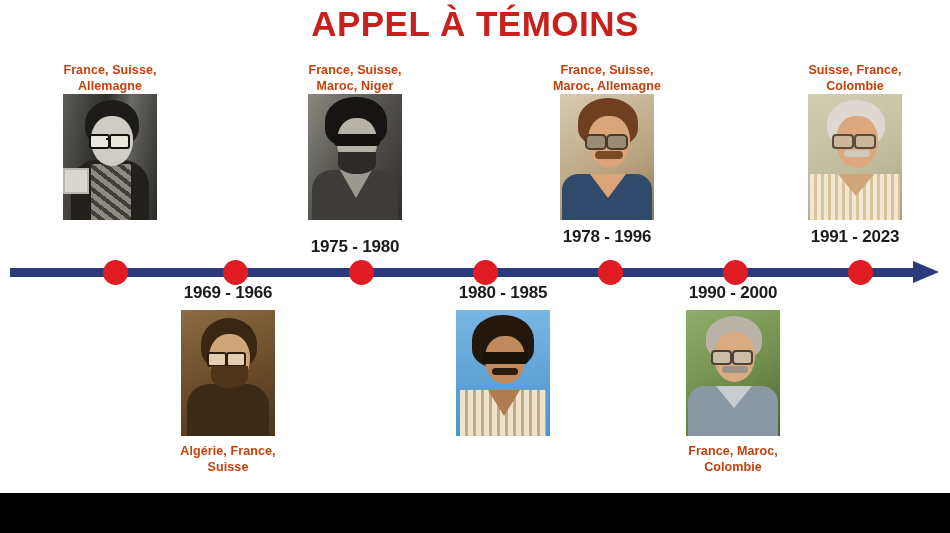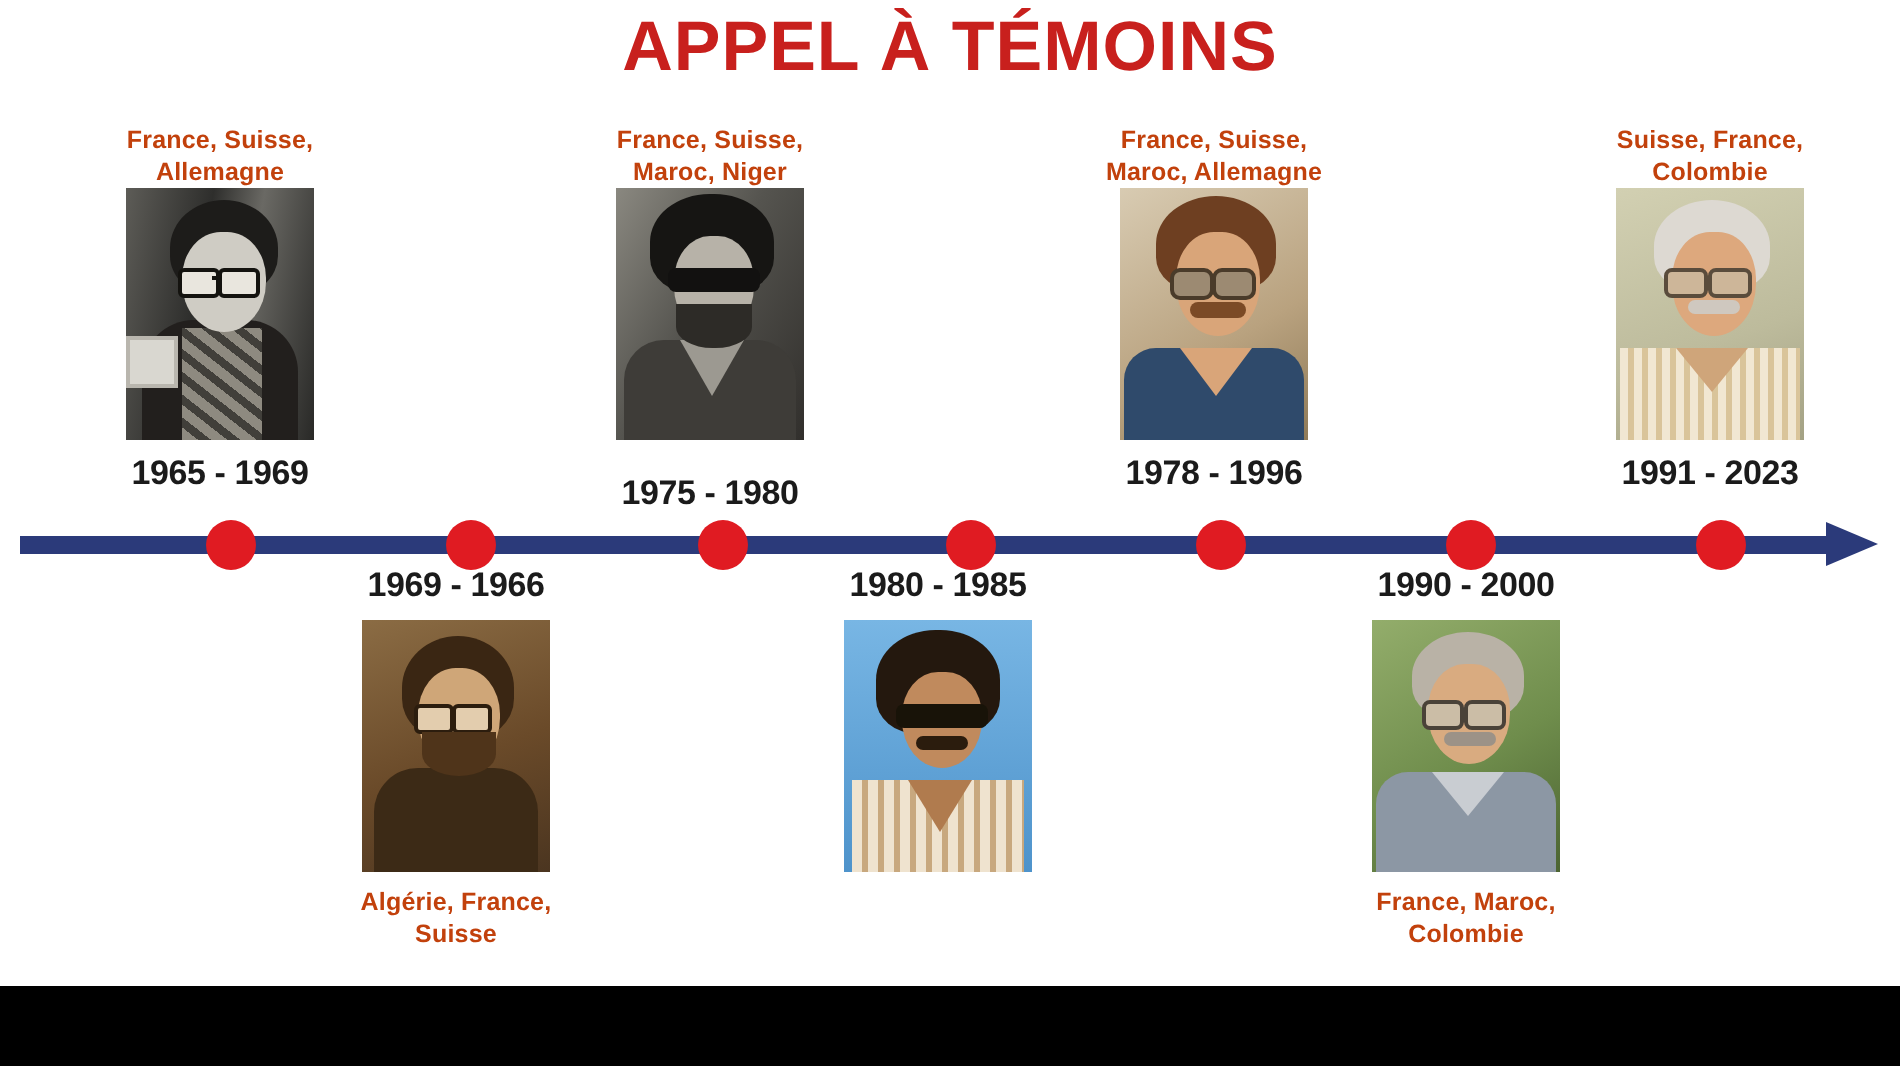--- a/index.html
+++ b/index.html
@@ -268,21 +268,20 @@
       <span>Allemagne</span>
     </div>
     <div class="photo-wrap">
       <div class="photo p1">
         <div class="bg"></div><div class="body"></div><div class="scarf"></div>
         <div class="hair"></div><div class="face"></div>
         <div class="gl l"></div><div class="gl r"></div><div class="brdg"></div>
         <div class="sq"></div>
       </div>
     </div>
-    <div class="period" style="margin-top:6px;">1965 - 1969</div>
   </div>
 
   <div class="entry top" style="left:260px;">
     <div class="country">
       <span>France, Suisse,</span><br>
       <span>Maroc, Niger</span>
     </div>
     <div class="photo-wrap">
       <div class="photo p3">
         <div class="bg"></div><div class="body"></div><div class="coll"></div>
@@ -343,21 +342,21 @@
         <div class="hair"></div><div class="face"></div>
         <div class="gl l"></div><div class="gl r"></div><div class="beard"></div>
       </div>
     </div>
     <div class="country" style="margin-top:7px;">
       <span>Algérie, France,</span><br>
       <span>Suisse</span>
     </div>
   </div>
 
-  <div class="entry bot" style="left:374px;">
+  <div class="entry bot" style="left:408px;">
     <div class="period">1980 - 1985</div>
     <div class="photo-wrap" style="margin-top:6px;">
       <div class="photo p4">
         <div class="bg"></div><div class="body"></div><div class="vee"></div>
         <div class="hair"></div><div class="face"></div>
         <div class="sung"></div><div class="must"></div>
       </div>
     </div>
   </div>
 

